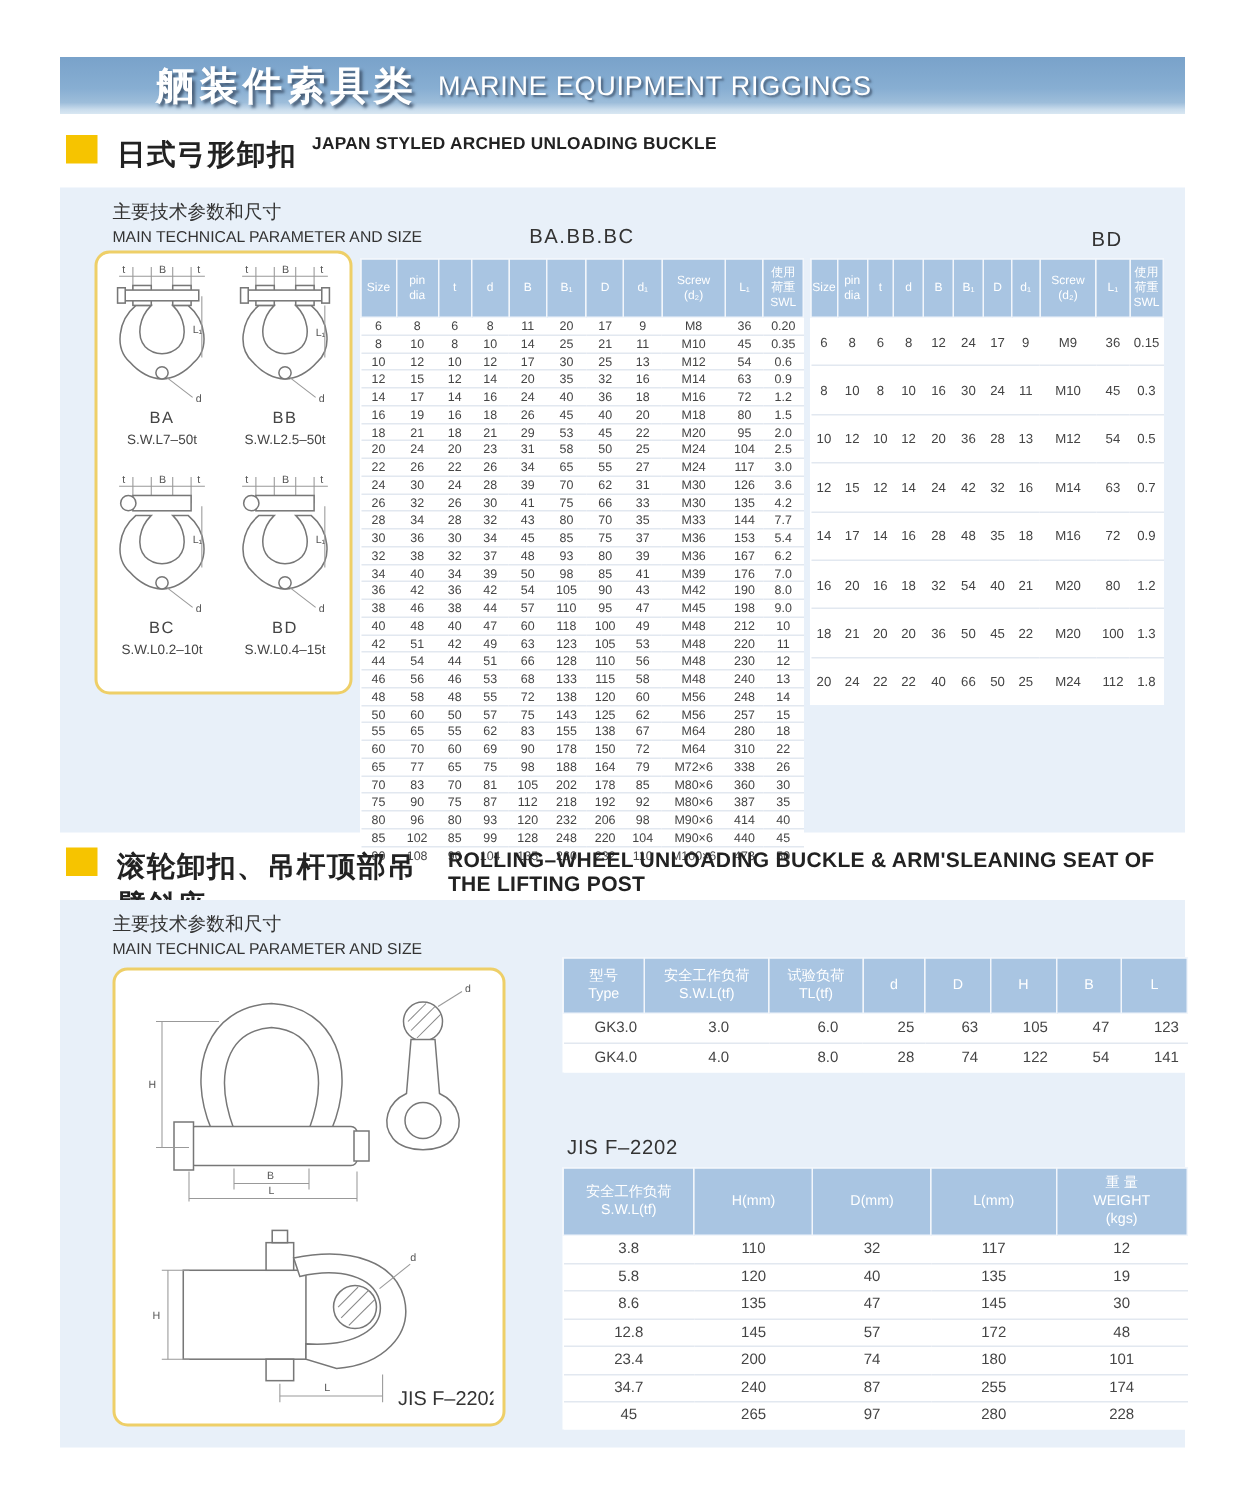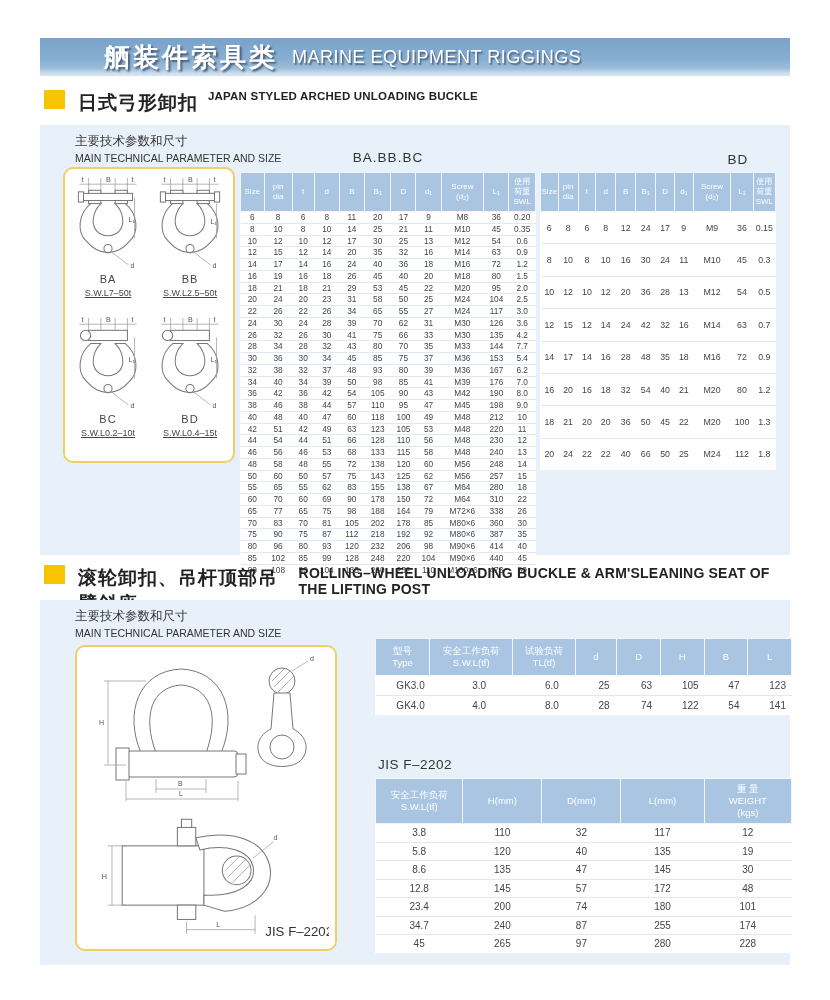--- a/index.html
+++ b/index.html
@@ -30,21 +30,21 @@
   
   .panel{background:#e8f0f9;left:40px;width:750px;}
   .param-zh{font-size:12.5px;color:#333;}
   .param-en{font-size:10.5px;color:#333;margin-top:2px;}
 
   
   .figpanel{background:#ffffff;border:2px solid #eecf68;border-radius:10px;box-sizing:border-box;}
   .figgrid{display:grid;grid-template-columns:1fr 1fr;height:100%;padding:6px 2px;box-sizing:border-box;}
   .figcell{display:flex;flex-direction:column;align-items:center;justify-content:flex-start;}
   .figcode{font-size:11px;color:#444;margin-top:2px;letter-spacing:1px;text-align:center;}
-  .figswl{font-size:9px;color:#444;margin-top:3px;white-space:nowrap;text-decoration:underline;}
+  .figswl{font-size:9px;color:#444;margin-top:3px;white-space:nowrap;}
   svg text{font-size:7px;fill:#555;}
   .thin{stroke:#999;stroke-width:.7;fill:none;}
   .part{fill:#ffffff;stroke:#777;stroke-width:1;}
   .hatch{stroke:#888;stroke-width:.7;}
 
   
   table{border-collapse:collapse;table-layout:fixed;width:100%;background:#fff;}
   th{
     background:#a9c5e2;color:#fff;font-weight:normal;text-align:center;
     white-space:pre-line;vertical-align:middle;border:1px solid #f2f6fb;padding:0;

